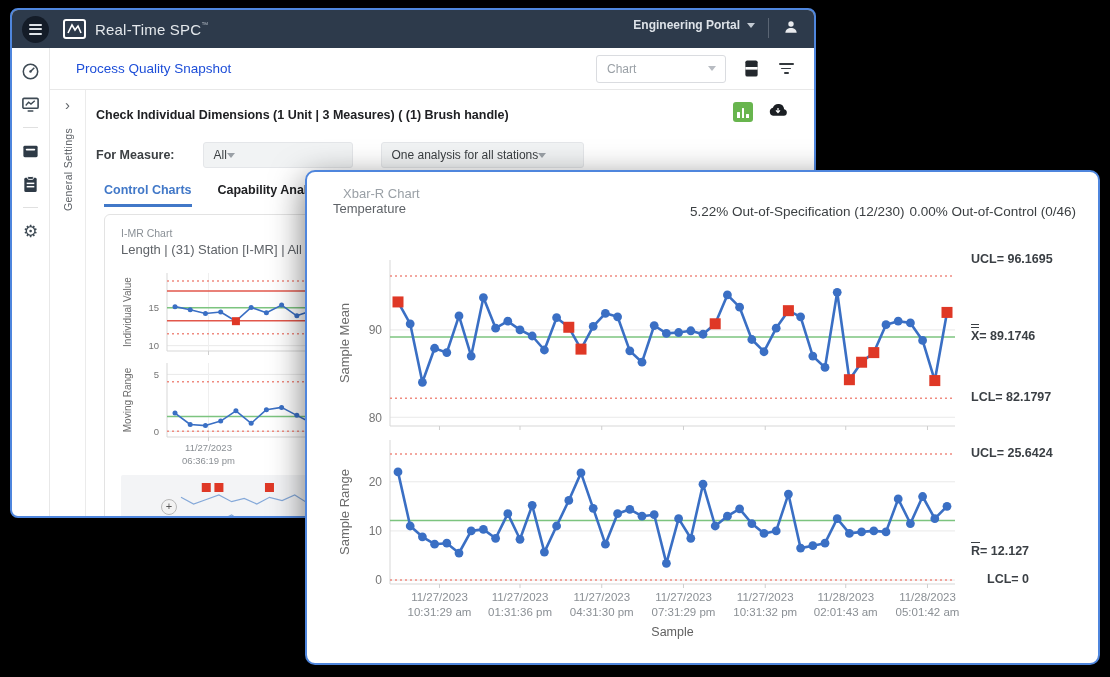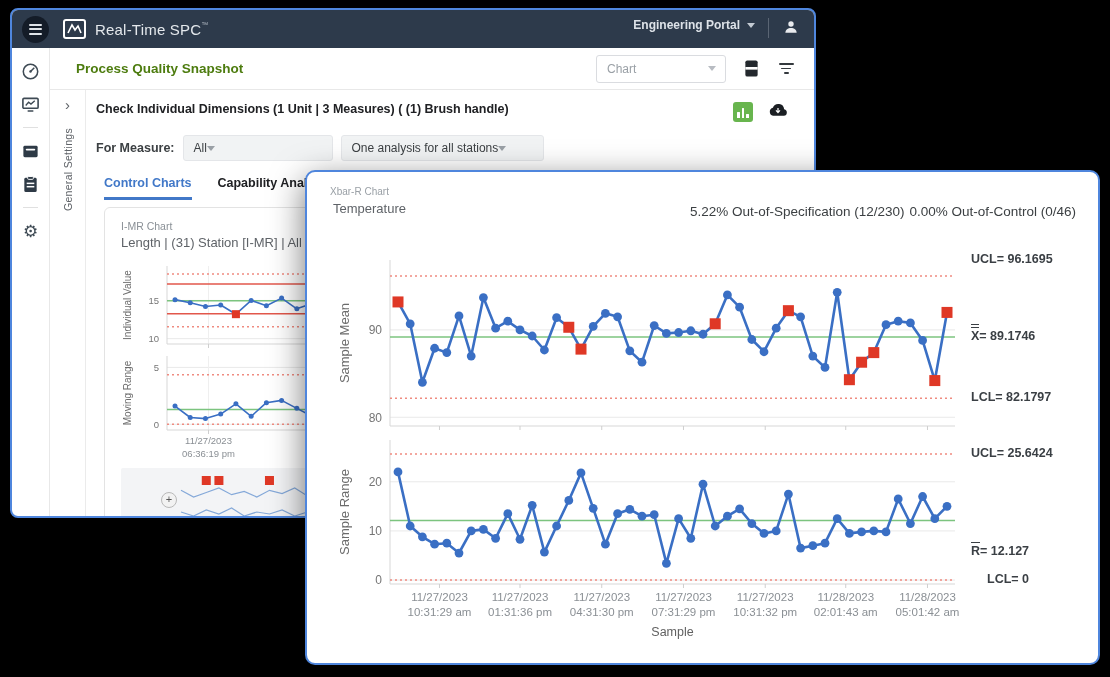--- a/index.html
+++ b/index.html
@@ -27,65 +27,65 @@
 
   .app-body{display:flex;height:468px}
   .iconbar{width:38px;border-right:1px solid #e8e8e8;display:flex;flex-direction:column;align-items:center;
            padding-top:13px;gap:13px;flex:none}
   .iconbar .ic{width:20px;height:20px;display:flex;align-items:center;justify-content:center;cursor:pointer}
   .ic-div{width:15px;height:1px;background:#e0e0e0}
   .gear-glyph{font-size:17px;color:#3e4a54;line-height:1}
 
   .main-col{flex:1;display:flex;flex-direction:column;min-width:0}
   .toolbar{height:42px;display:flex;align-items:center;padding:0 18px 0 26px;border-bottom:1px solid #e8e8e8;flex:none}
-  .pq-title{font-size:13.5px;font-weight:700;color:#4d7c0f}
+  .pq-title{font-size:13.5px;font-weight:400;color:#1d4ed8}
   .toolbar-right{margin-left:auto;display:flex;align-items:center;gap:15px}
   .select{height:28px;width:130px;border:1px solid #dadce0;border-radius:3px;background:#fff;display:flex;
           align-items:center;justify-content:space-between;padding:0 9px 0 10px;font-size:12px;color:#9aa0a6;cursor:pointer}
   .select .tri{border-top-color:#b8bcc2}
   .tool-ic{width:20px;height:20px;display:flex;align-items:center;justify-content:center;cursor:pointer}
   .filter-ic{display:flex;flex-direction:column;align-items:center;gap:3px}
   .filter-ic i{display:block;height:1.8px;background:#34393e;border-radius:1px}
 
   .panel-row{flex:1;display:flex;min-height:0}
   .strip{width:36px;border-right:1px solid #ebebeb;display:flex;flex-direction:column;align-items:center;
          padding-top:7px;flex:none}
   .chev{font-size:15px;color:#5f6368;cursor:pointer;line-height:1}
   .vlabel{margin-top:16px;writing-mode:vertical-rl;transform:rotate(180deg);font-size:10.5px;color:#5f6368;
           letter-spacing:.3px}
   .panel-content{flex:1;position:relative;padding:12px 20px 0 10px;min-width:0}
-  .sec-row{display:flex;align-items:flex-start}
+  .sec-row{display:flex;align-items:flex-end}
   .sec-title{font-size:12.5px;font-weight:700;color:#202124}
   .sec-icons{margin-left:auto;display:flex;gap:15px;align-items:center;padding-right:6px}
   .green-btn{width:20px;height:20px;background:#68b54e;border-radius:3px;display:flex;align-items:flex-end;
              justify-content:center;gap:2px;padding-bottom:4px;cursor:pointer}
   .green-btn i{display:block;width:2.5px;background:#fff;border-radius:.5px}
 
-  .fm-row{display:flex;align-items:center;margin-top:13px;gap:8px}
+  .fm-row{display:flex;align-items:center;margin-top:20px;gap:28px}
   .fm-label{font-size:12.5px;font-weight:700;color:#3c4043}
   .select2{height:26px;background:#f1f3f4;border:1px solid #e4e6e9;border-radius:3px;font-size:12px;color:#3c4043;
            display:flex;align-items:center;justify-content:flex-start;padding:0 9px 0 10px;cursor:pointer}
   .select2 .tri{border-top-color:#9aa0a6}
 
   .tabs{display:flex;gap:26px;margin-top:15px;padding-left:8px}
   .tab{font-size:12.5px;font-weight:700;color:#202124;padding-bottom:7px;cursor:pointer;border-bottom:3px solid transparent}
   .tab.active{color:#4178c8;border-bottom-color:#4178c8}
 
   .imr-card{position:relative;margin-top:7px;margin-left:8px;width:700px;height:318px;border:1px solid #e3e3e3;
             border-radius:6px;padding:12px 16px}
   .imr-type{font-size:10.5px;color:#8a9096}
   .imr-title{font-size:13px;color:#5f6368;margin-top:3px}
   .nav-strip{position:absolute;left:16px;right:16px;top:260px;height:58px;background:#f3f4f6;border-radius:2px}
   .plus-btn{position:absolute;left:40px;top:24px;width:16px;height:16px;border-radius:50%;background:#f2f2f2;
             border:1px solid #b9b9b9;color:#555;font-size:11px;line-height:13px;text-align:center;cursor:pointer;z-index:2}
 
   
   .overlay{position:absolute;left:305px;top:170px;width:795px;height:495px;background:#fff;border:2px solid #4f86dd;
            border-radius:10px;box-shadow:0 10px 34px rgba(0,0,0,.55);z-index:5}
-  .ov-type{position:absolute;left:23px;top:14px;font-size:10px;color:#9aa0a6}
+  .ov-type{position:absolute;left:36px;top:14px;font-size:13px;color:#9aa0a6}
   .ov-title{position:absolute;left:26px;top:29px;font-size:13px;color:#5f6368}
   .ov-stats{position:absolute;left:383px;right:22px;top:32px;display:flex;justify-content:space-between;
             font-size:13.5px;color:#3c4043}
   #svg-xbar{position:absolute;left:28px;top:82px}
   #svg-range{position:absolute;left:28px;top:262px}
   .limlabs{position:absolute;left:664px;top:0;width:126px;height:100%}
   .limlab{position:absolute;white-space:nowrap;font-size:12.5px;font-weight:700;color:#3a3f44}
   .sym{position:relative;display:inline-block}
   .sym.b1::before{content:"";position:absolute;top:-2px;left:0;right:0;border-top:1.6px solid #3a3f44}
   .sym.b2::before{content:"";position:absolute;top:-2px;left:0;right:0;border-top:1.5px solid #3a3f44}

